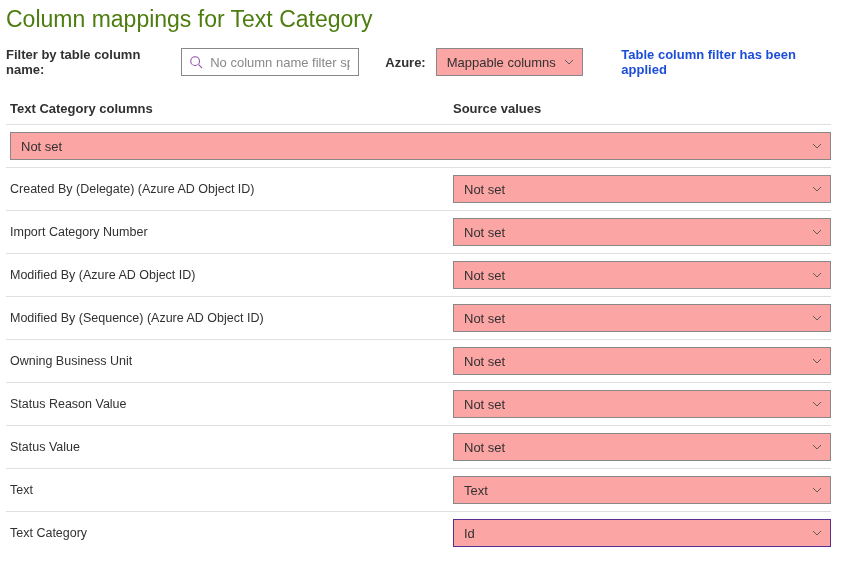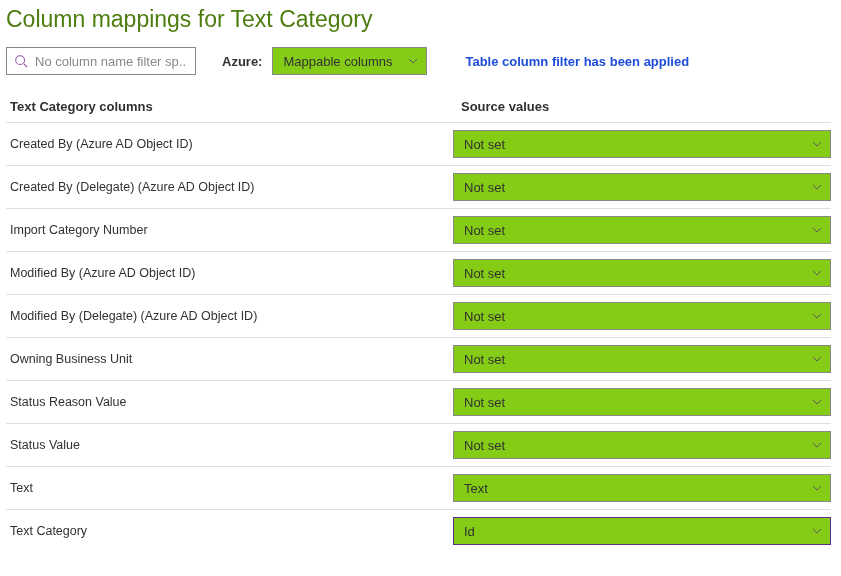--- a/index.html
+++ b/index.html
@@ -59,21 +59,21 @@
     font-size: 13px;
     font-weight: 600;
     color: #323130;
   }
   .select {
     position: relative;
     display: flex;
     align-items: center;
     height: 28px;
     border: 1px solid #8a8886;
-    background: #84cc16;
+    background: #fca5a5;
     padding: 0 26px 0 10px;
     font-size: 13px;
     color: #323130;
     cursor: pointer;
     user-select: none;
   }
   .select .chev {
     position: absolute;
     right: 8px;
     top: 50%;
@@ -85,21 +85,20 @@
   .show-select { width: 155px; }
   .notice {
     margin-left: 28px;
     font-size: 13px;
     font-weight: 600;
     color: #1d4ed8;
   }
   .headers {
     display: flex;
     padding: 6px 0 8px 4px;
-    gap: 8px;
   }
   .col-left  { width: 443px; }
   .col-right { flex: 1; }
   .header-cell {
     font-weight: 600;
     font-size: 13px;
     color: #323130;
   }
   .row {
     display: flex;
@@ -119,20 +118,21 @@
   .value-select { flex: 1; margin-right: 0px; }
   .value-select.focused { border: 1px solid #5c2e91; }
   .chev svg, .search-icon svg { display:block; }
 </style>
 </head>
 <body>
 
 <h1 class="title">Column mappings for Text Category</h1>
 
 <div class="filter-row">
+  <span class="filter-label">Filter by table column name:</span>
 
   <div class="search-wrap">
     <span>
       <svg viewBox="0 0 16 16" fill="none" stroke="#8e4ea3" stroke-width="1.2">
         <circle cx="7" cy="7" r="5"></circle>
         <line x1="11" y1="11" x2="15" y2="15"></line>
       </svg>
     </span>
     <input class="search-input" type="text" placeholder="No column name filter sp..." style="">
   </div>
@@ -151,21 +151,20 @@
   <span class="notice">Table column filter has been applied</span>
 </div>
 
 <div class="headers">
   <div class="col-left header-cell">Text Category columns</div>
   <div class="col-right header-cell">Source values</div>
 </div>
 
 <div id="rows">
     <div class="row">
-      <div class="col-left colname">Created By (Azure AD Object ID)</div>
       <div class="col-right">
         <div class="select value-select">
           <span>Not set</span>
           <span class="chev">
             <svg viewBox="0 0 10 10" fill="none" stroke="#605e5c" stroke-width="1">
               <polyline points="1,3 5,7 9,3"></polyline>
             </svg>
           </span>
         </div>
       </div>
@@ -203,21 +202,21 @@
           <span>Not set</span>
           <span class="chev">
             <svg viewBox="0 0 10 10" fill="none" stroke="#605e5c" stroke-width="1">
               <polyline points="1,3 5,7 9,3"></polyline>
             </svg>
           </span>
         </div>
       </div>
     </div>
     <div class="row">
-      <div class="col-left colname">Modified By (Delegate) (Azure AD Object ID)</div>
+      <div class="col-left colname">Modified By (Sequence) (Azure AD Object ID)</div>
       <div class="col-right">
         <div class="select value-select">
           <span>Not set</span>
           <span class="chev">
             <svg viewBox="0 0 10 10" fill="none" stroke="#605e5c" stroke-width="1">
               <polyline points="1,3 5,7 9,3"></polyline>
             </svg>
           </span>
         </div>
       </div>

